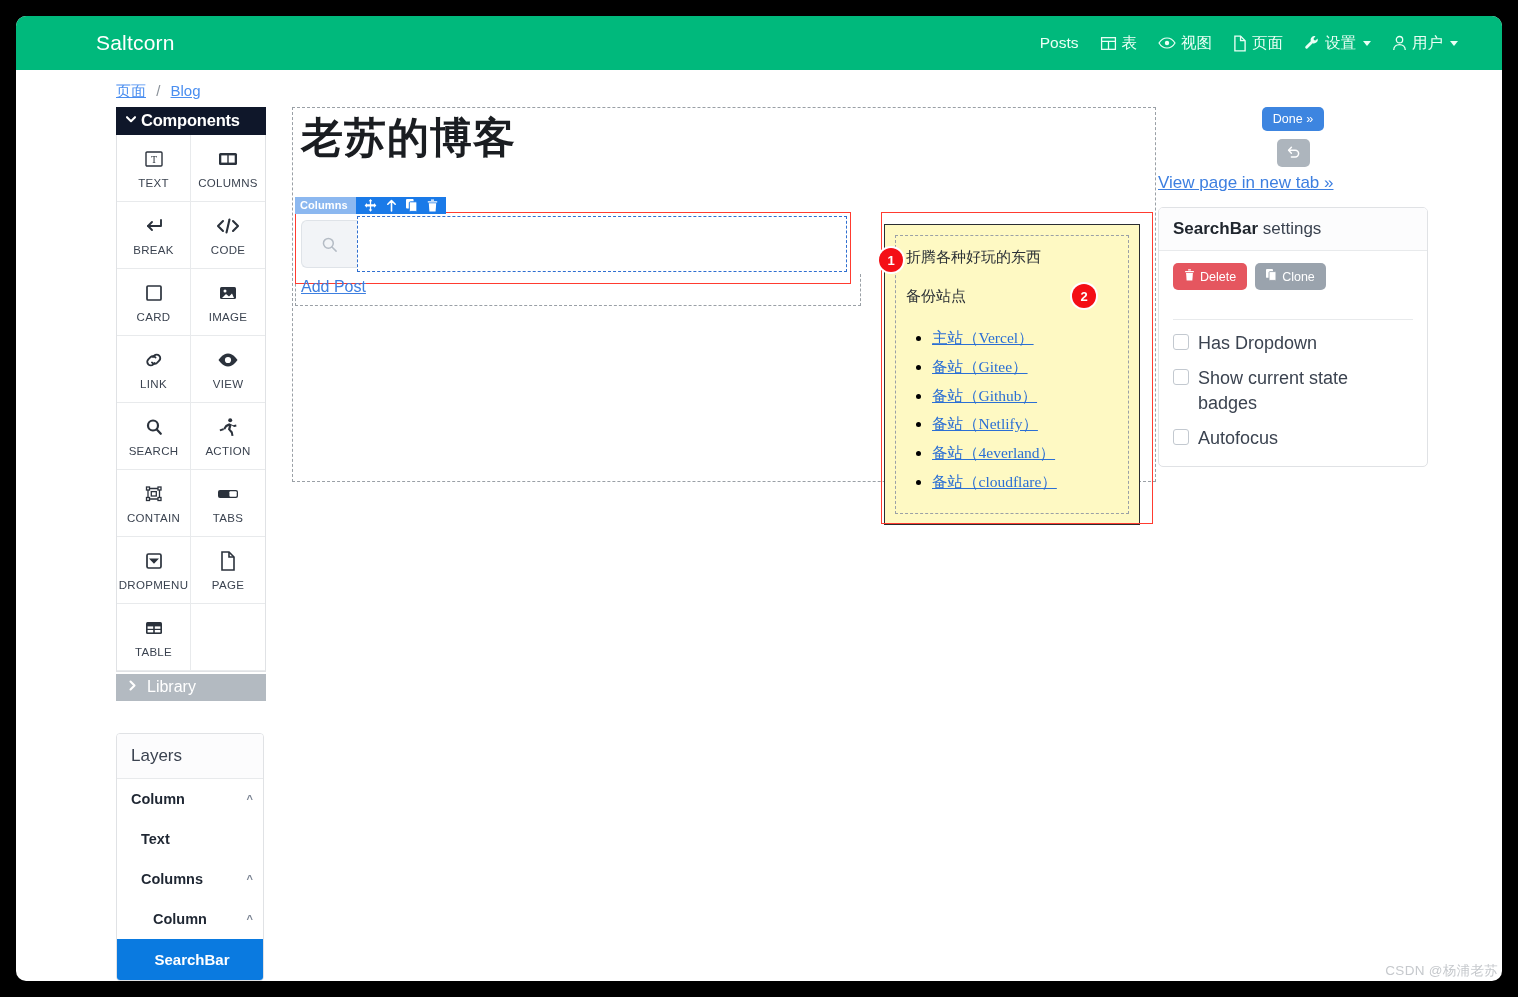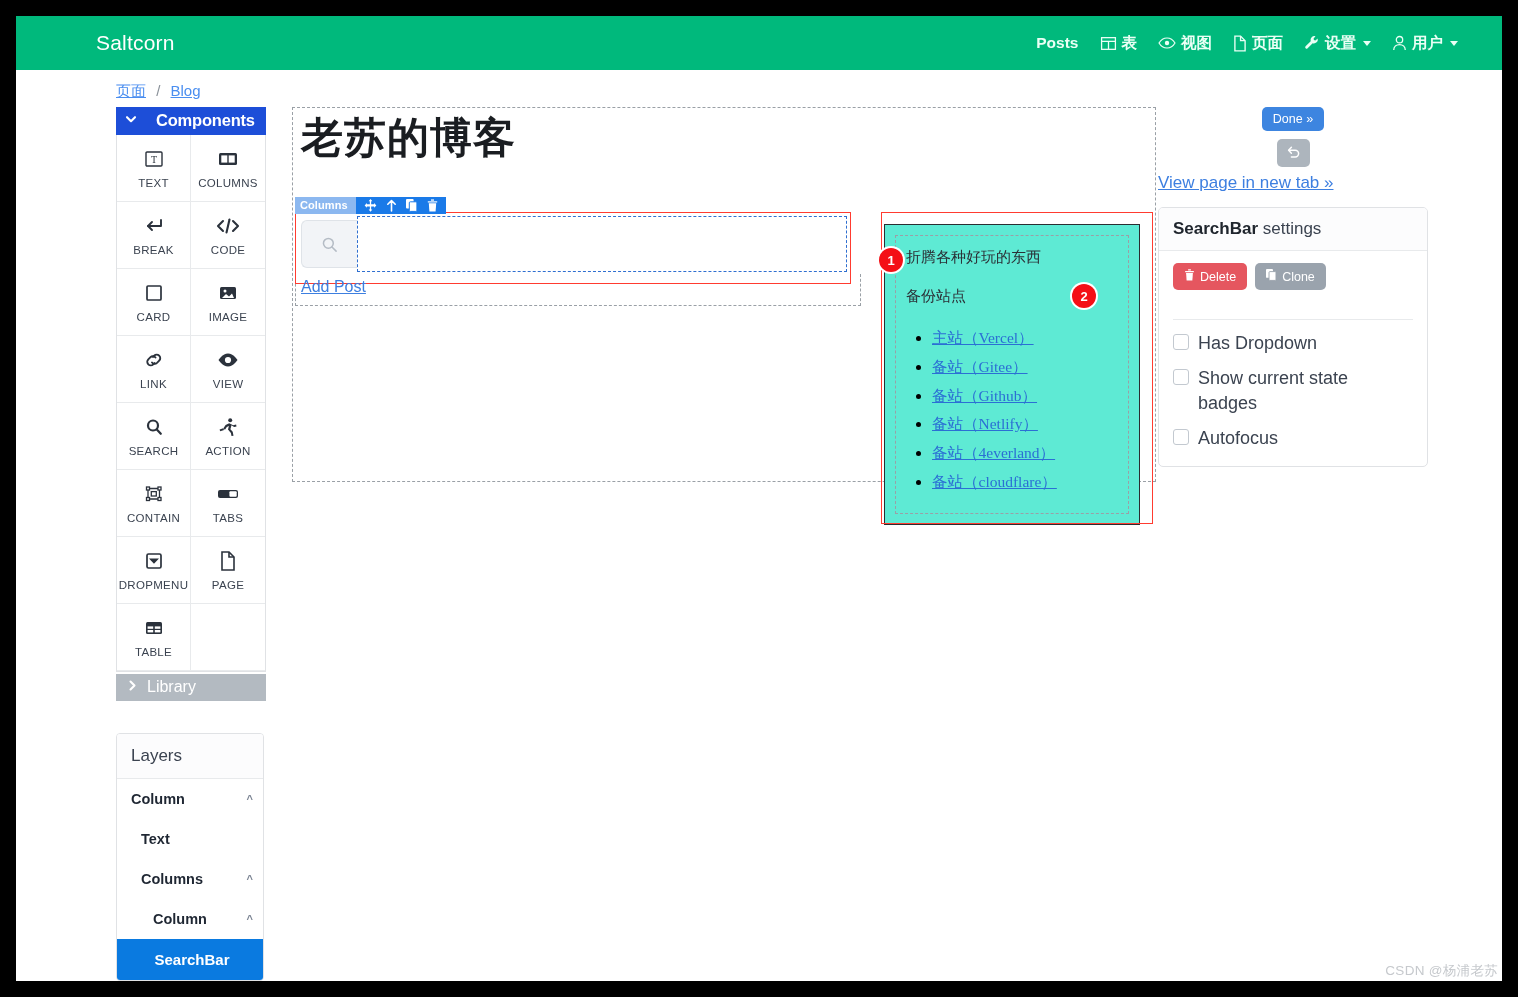--- a/index.html
+++ b/index.html
@@ -8,21 +8,21 @@
     width: 1518px; height: 997px;
     background: #000;
     font-family: "Liberation Sans", sans-serif;
   }
   #page {
     position: absolute;
     left: 16px; top: 16px;
     width: 1486px; height: 965px;
     background: #ffffff;
     overflow: hidden;
-    border-radius: 0;
+    border-radius: 10px;
   }
 
   
   .navbar {
     height: 54px;
     background: #00b97c;
     display: flex;
     align-items: center;
     padding: 0 44px 0 80px;
     color: #fff;
@@ -41,21 +41,20 @@
     font-size: 15.5px;
     color: #eafff5;
   }
   .nav-item {
     display: flex;
     align-items: center;
     gap: 5px;
     color: #eafff5;
     text-decoration: none;
     white-space: nowrap;
-    font-weight: bold;
   }
   .nav-item svg { display: block; }
   .caret {
     width: 0; height: 0;
     border-left: 4px solid transparent;
     border-right: 4px solid transparent;
     border-top: 5px solid #eafff5;
     margin-left: 2px;
   }
 
@@ -71,28 +70,28 @@
   
   .body-wrap {
     display: flex;
     padding: 0 0 0 100px;
     position: relative;
   }
 
   
   .left-col { width: 150px; flex: 0 0 150px; }
   .comp-header {
-    background: #1d4ed8;
+    background: #0f172a;
     color: #fff;
     font-size: 16.5px;
     font-weight: 600;
     padding: 4px 8px 5px 8px;
     display: flex;
     align-items: flex-end;
-    gap: 18px;
+    gap: 3px;
     letter-spacing: -.2px;
   }
   .comp-grid {
     display: grid;
     grid-template-columns: 1fr 1fr;
     border: 1px solid #e0e2e5;
     border-top: none;
     background: #fff;
   }
   .comp-cell {
@@ -302,21 +301,21 @@
     width: 272px; height: 312px;
     border: 1.5px solid #ff3b30;
     z-index: 4;
     pointer-events: none;
   }
   .right-card {
     position: absolute;
     left: 591px; top: 60px;
     width: 256px;
     min-height: 292px;
-    background: #5eead4;
+    background: #fef9c3;
     border: 1px solid #2a2d31;
     z-index: 3;
     padding: 10px;
   }
   .right-card-inner {
     border: 1px dashed #9aa0a6;
     padding: 12px 10px 14px 10px;
     min-height: 268px;
   }
   .rc-p {

